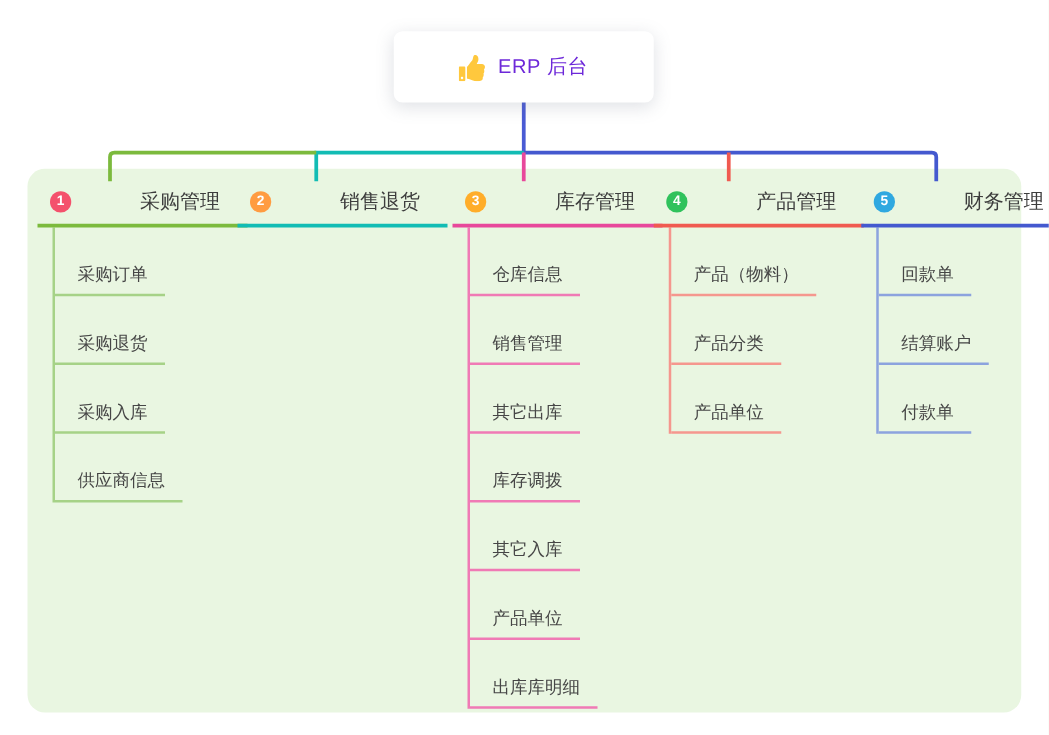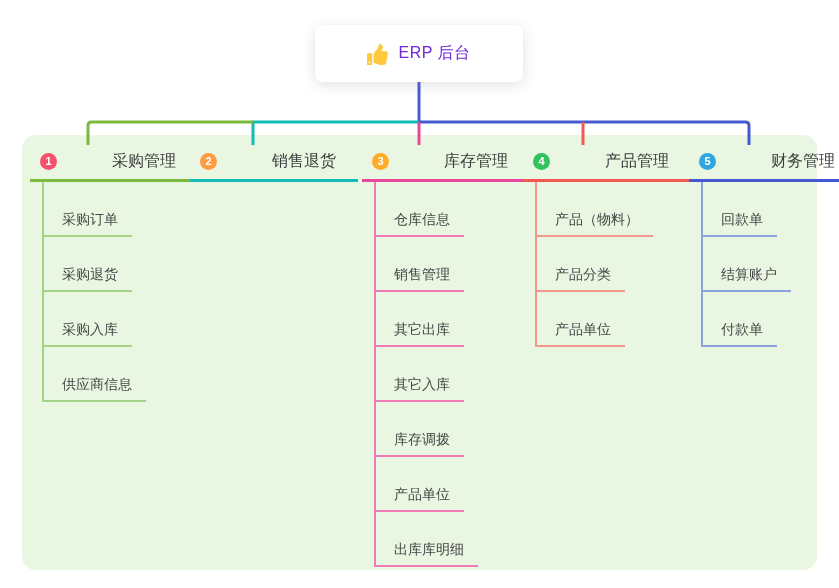--- a/index.html
+++ b/index.html
@@ -97,22 +97,22 @@
 
   <div class="branch" data-branch="2" style="--line: #E8489B; --line-light: #F07AB5; --badge: #FFAD29;">
     <div class="topic">
       <span class="badge">3</span>
       <span class="topic-title">库存管理</span>
     </div>
     <ul class="children">
       <li>仓库信息</li>
       <li>销售管理</li>
       <li>其它出库</li>
+      <li>库存调拨</li>
       <li>其它入库</li>
-      <li>库存调拨</li>
       <li>产品单位</li>
       <li>出库库明细</li>
     </ul>
   </div>
 
   <div class="branch" data-branch="3" style="--line: #F05A50; --line-light: #F5978E; --badge: #30C25C;">
     <div class="topic">
       <span class="badge">4</span>
       <span class="topic-title">产品管理</span>
     </div>

